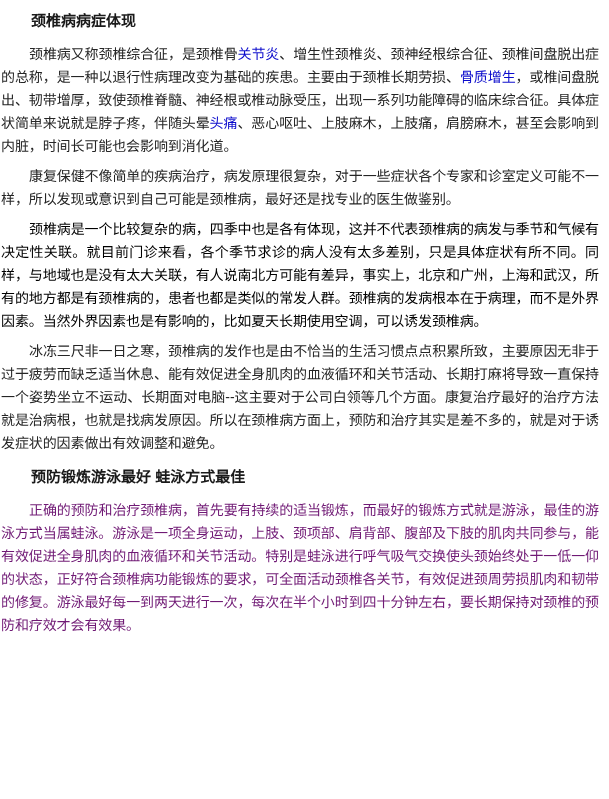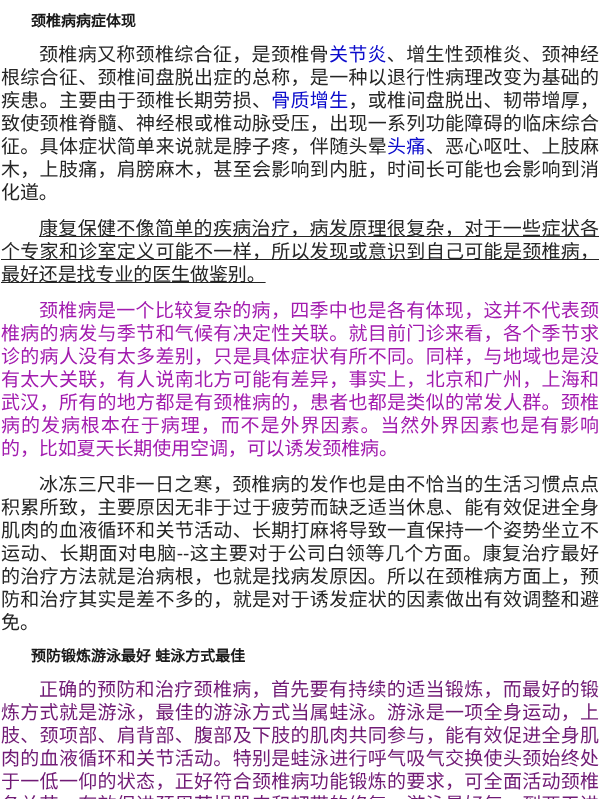--- a/index.html
+++ b/index.html
@@ -23,39 +23,39 @@
     line-height: 18px;
     font-weight: bold;
     text-indent: 2em;
     color: #1a1a1a;
     white-space: pre-wrap;
   }
   .sec-heading:first-child {
     margin-top: 0;
   }
   .para {
-    margin: 13px 0;
-    font-size: 19px;
+    margin: 7px 0;
+    font-size: 14px;
     line-height: 23px;
     text-align: justify;
     text-indent: 2em;
     letter-spacing: -0.1px;
   }
   .para:last-child {
     margin-bottom: 0;
   }
   a.inline-link {
     text-decoration: none;
     cursor: pointer;
   }
 </style>
 </head>
 <body style="background: rgb(255, 255, 255);">
 
 <article class="article">
     <h2 class="sec-heading" style="color: rgb(26, 26, 26);">颈椎病病症体现</h2>
     <p class="para" style="color: rgb(37, 37, 37);"><span>颈椎病又称颈椎综合征，是颈椎骨</span><a class="inline-link" href="#" style="color: rgb(11, 11, 204);">关节炎</a><span>、增生性颈椎炎、颈神经根综合征、颈椎间盘脱出症的总称，是一种以退行性病理改变为基础的疾患。主要由于颈椎长期劳损、</span><a class="inline-link" href="#" style="color: rgb(11, 11, 204);">骨质增生</a><span>，或椎间盘脱出、韧带增厚，致使颈椎脊髓、神经根或椎动脉受压，出现一系列功能障碍的临床综合征。具体症状简单来说就是脖子疼，伴随头晕</span><a class="inline-link" href="#" style="color: rgb(11, 11, 204);">头痛</a><span>、恶心呕吐、上肢麻木，上肢痛，肩膀麻木，甚至会影响到内脏，时间长可能也会影响到消化道。</span></p>
-    <p class="para" style="color: rgb(37, 37, 37); text-decoration: underline;"><span>康复保健不像简单的疾病治疗，病发原理很复杂，对于一些症状各个专家和诊室定义可能不一样，所以发现或意识到自己可能是颈椎病，最好还是找专业的医生做鉴别。</span></p>
-    <p class="para" style="color: #a21caf; font-family: Liberation Serif, serif;"><span>颈椎病是一个比较复杂的病，四季中也是各有体现，这并不代表颈椎病的病发与季节和气候有决定性关联。就目前门诊来看，各个季节求诊的病人没有太多差别，只是具体症状有所不同。同样，与地域也是没有太大关联，有人说南北方可能有差异，事实上，北京和广州，上海和武汉，所有的地方都是有颈椎病的，患者也都是类似的常发人群。颈椎病的发病根本在于病理，而不是外界因素。当然外界因素也是有影响的，比如夏天长期使用空调，可以诱发颈椎病。</span></p>
+    <p class="para" style="color: rgb(37, 37, 37);"><span>康复保健不像简单的疾病治疗，病发原理很复杂，对于一些症状各个专家和诊室定义可能不一样，所以发现或意识到自己可能是颈椎病，最好还是找专业的医生做鉴别。</span></p>
+    <p class="para" style="color: #000000; font-family: Liberation Serif, serif;"><span>颈椎病是一个比较复杂的病，四季中也是各有体现，这并不代表颈椎病的病发与季节和气候有决定性关联。就目前门诊来看，各个季节求诊的病人没有太多差别，只是具体症状有所不同。同样，与地域也是没有太大关联，有人说南北方可能有差异，事实上，北京和广州，上海和武汉，所有的地方都是有颈椎病的，患者也都是类似的常发人群。颈椎病的发病根本在于病理，而不是外界因素。当然外界因素也是有影响的，比如夏天长期使用空调，可以诱发颈椎病。</span></p>
     <p class="para" style="color: rgb(37, 37, 37);"><span>冰冻三尺非一日之寒，颈椎病的发作也是由不恰当的生活习惯点点积累所致，主要原因无非于过于疲劳而缺乏适当休息、能有效促进全身肌肉的血液循环和关节活动、长期打麻将导致一直保持一个姿势坐立不运动、长期面对电脑--这主要对于公司白领等几个方面。康复治疗最好的治疗方法就是治病根，也就是找病发原因。所以在颈椎病方面上，预防和治疗其实是差不多的，就是对于诱发症状的因素做出有效调整和避免。</span></p>
     <h2 class="sec-heading" style="color: rgb(26, 26, 26);">预防锻炼游泳最好 蛙泳方式最佳</h2>
     <p class="para" style="color: #701a75;"><span>正确的预防和治疗颈椎病，首先要有持续的适当锻炼，而最好的锻炼方式就是游泳，最佳的游泳方式当属蛙泳。游泳是一项全身运动，上肢、颈项部、肩背部、腹部及下肢的肌肉共同参与，能有效促进全身肌肉的血液循环和关节活动。特别是蛙泳进行呼气吸气交换使头颈始终处于一低一仰的状态，正好符合颈椎病功能锻炼的要求，可全面活动颈椎各关节，有效促进颈周劳损肌肉和韧带的修复。游泳最好每一到两天进行一次，每次在半个小时到四十分钟左右，要长期保持对颈椎的预防和疗效才会有效果。</span></p>
   </article>
 
 </body></html>

